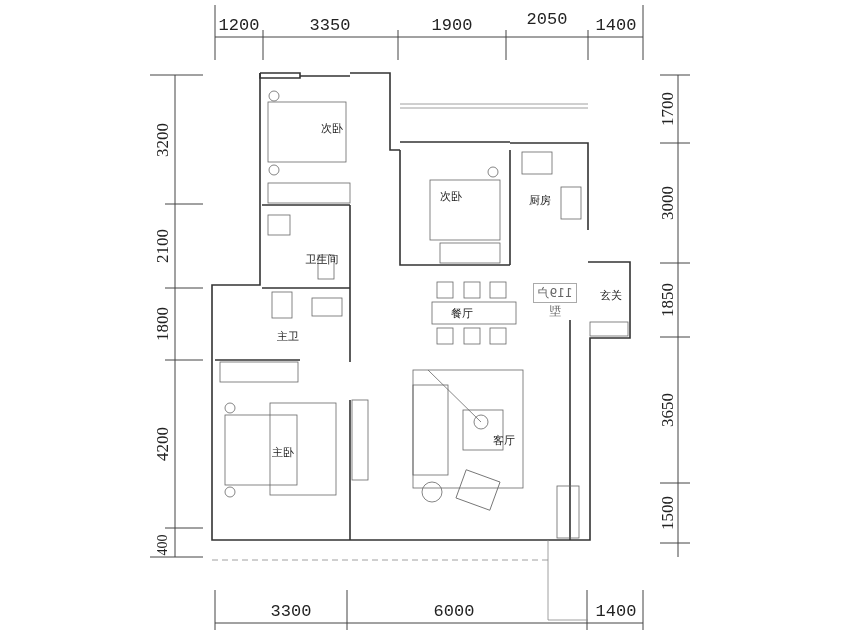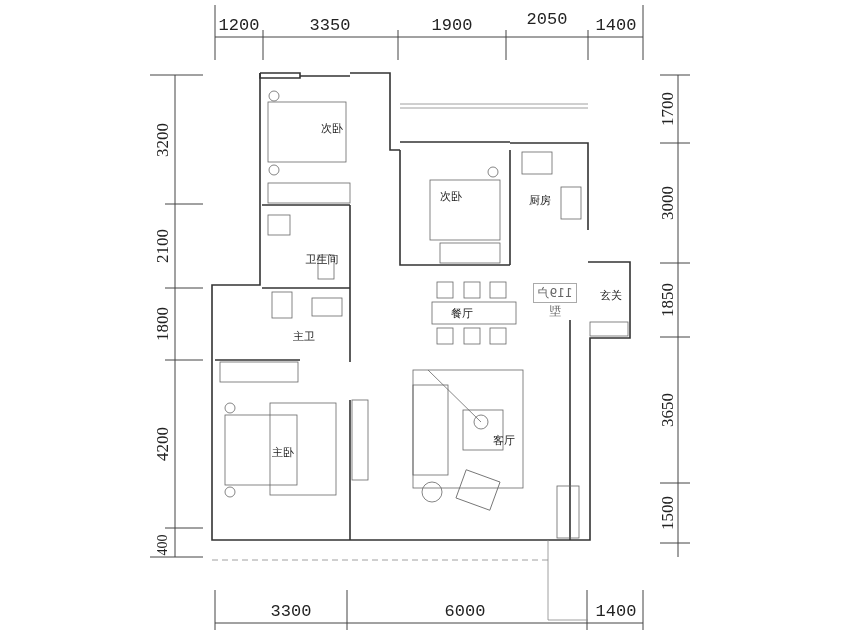--- a/index.html
+++ b/index.html
@@ -124,38 +124,38 @@
   </g>
 </svg>
 
 <div class="dim h" style="left:239px;top:25px;">1200</div>
 <div class="dim h" style="left:330px;top:25px;">3350</div>
 <div class="dim h" style="left:452px;top:25px;">1900</div>
 <div class="dim h" style="left:547px;top:19px;">2050</div>
 <div class="dim h" style="left:616px;top:25px;">1400</div>
 
 <div class="dim h" style="left:282px;top:611px;margin-left:9px;">3300</div>
-<div class="dim h" style="left:465px;top:611px;">6000</div>
+<div class="dim h" style="left:454px;top:611px;">6000</div>
 <div class="dim h" style="left:616px;top:611px;">1400</div>
 
 <div class="dim v" style="left:163px;top:140px;">3200</div>
 <div class="dim v" style="left:163px;top:246px;">2100</div>
 <div class="dim v" style="left:163px;top:324px;">1800</div>
 <div class="dim v" style="left:163px;top:444px;">4200</div>
 <div class="dim v" style="left:163px;top:545px;font-size:14px;">400</div>
 
 <div class="dim v" style="left:668px;top:109px;">1700</div>
 <div class="dim v" style="left:668px;top:203px;">3000</div>
 <div class="dim v" style="left:668px;top:300px;">1850</div>
 <div class="dim v" style="left:668px;top:410px;">3650</div>
 <div class="dim v" style="left:668px;top:513px;">1500</div>
 
 <div class="room" style="left:332px;top:128px;">次卧</div>
 <div class="room" style="left:451px;top:196px;">次卧</div>
 <div class="room" style="left:540px;top:200px;">厨房</div>
 <div class="room" style="left:322px;top:224px;margin-top:35px;">卫生间</div>
-<div class="room" style="left:304px;top:336px;">主卫</div>
+<div class="room" style="left:288px;top:336px;">主卫</div>
 <div class="room" style="left:462px;top:313px;">餐厅</div>
 <div class="room" style="left:611px;top:295px;">玄关</div>
 <div class="room" style="left:491px;top:440px;margin-left:13px;">客厅</div>
 <div class="room" style="left:283px;top:452px;">主卧</div>
 
 <div class="stamp">119户型</div>
 
 </body></html>

